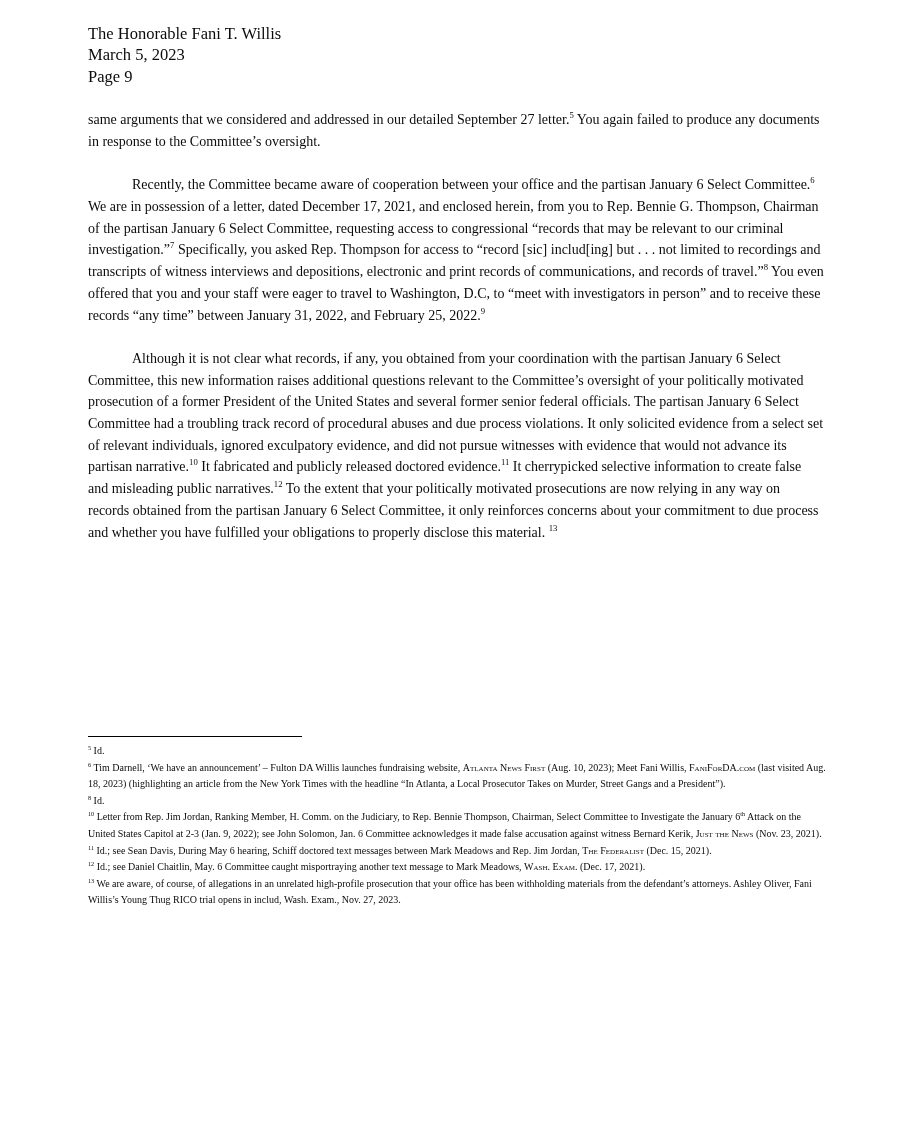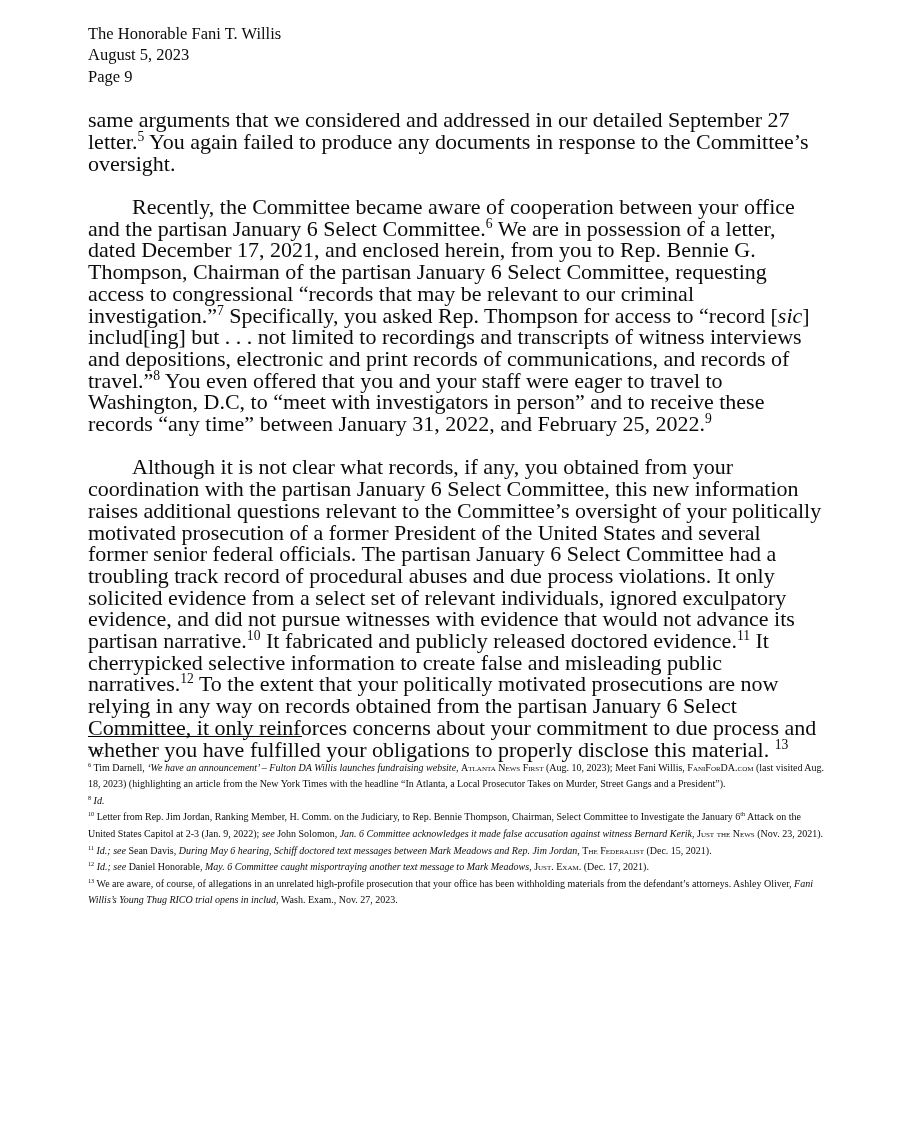--- a/index.html
+++ b/index.html
@@ -17,32 +17,32 @@
     padding: 23px 88px 0 88px;
     background: #ffffff;
   }
   .header div {
     font-size: 16.5px;
     line-height: 21.4px;
     white-space: pre;
   }
   .letter-body { margin-top: 22px; width: 736px; }
   p.para {
-    font-size: 22px;
+    font-size: 14px;
     line-height: 21.7px;
     margin: 0 0 21.7px 0;
     text-align: left;
   }
   p.para.indent { text-indent: 44px; }
   sup {
     font-size: 0.62em;
     vertical-align: super;
     line-height: 0;
   }
-  .i { font-style: italic; }
+  .i { }
   .sc { font-variant: small-caps; }
   .footnote-block {
     position: absolute;
     left: 88px;
     top: 736px;
     width: 738px;
   }
   .fn-rule {
     border: none;
     border-top: 1.4px solid #000;
@@ -55,36 +55,36 @@
     text-align: left;
   }
 </style>
 </head>
 <body>
 
 <div class="page">
 
   <div class="header">
     <div>The Honorable Fani T. Willis</div>
-    <div>August 5, 2023</div>
+    <div>March 5, 2023</div>
     <div>Page 9</div>
   </div>
 
   <div class="letter-body">
       <p class="para"><span>same arguments that we considered and addressed in our detailed September 27 letter.</span><sup>5</sup><span> You again failed to produce any documents in response to the Committee’s oversight.</span></p>
       <p class="para indent"><span>Recently, the Committee became aware of cooperation between your office and the partisan January 6 Select Committee.</span><sup>6</sup><span> We are in possession of a letter, dated December 17, 2021, and enclosed herein, from you to Rep. Bennie G. Thompson, Chairman of the partisan January 6 Select Committee, requesting access to congressional “records that may be relevant to our criminal investigation.”</span><sup>7</sup><span> Specifically, you asked Rep. Thompson for access to “record [</span><span class="i">sic</span><span>] includ[ing] but . . . not limited to recordings and transcripts of witness interviews and depositions, electronic and print records of communications, and records of travel.”</span><sup>8</sup><span> You even offered that you and your staff were eager to travel to Washington, D.C, to “meet with investigators in person” and to receive these records “any time” between January 31, 2022, and February 25, 2022.</span><sup>9</sup></p>
       <p class="para indent"><span>Although it is not clear what records, if any, you obtained from your coordination with the partisan January 6 Select Committee, this new information raises additional questions relevant to the Committee’s oversight of your politically motivated prosecution of a former President of the United States and several former senior federal officials. The partisan January 6 Select Committee had a troubling track record of procedural abuses and due process violations. It only solicited evidence from a select set of relevant individuals, ignored exculpatory evidence, and did not pursue witnesses with evidence that would not advance its partisan narrative.</span><sup>10</sup><span> It fabricated and publicly released doctored evidence.</span><sup>11</sup><span> It cherrypicked selective information to create false and misleading public narratives.</span><sup>12</sup><span> To the extent that your politically motivated prosecutions are now relying in any way on records obtained from the partisan January 6 Select Committee, it only reinforces concerns about your commitment to due process and whether you have fulfilled your obligations to properly disclose this material. </span><sup>13</sup></p>
     </div>
 
   <div class="footnote-block">
     <hr class="fn-rule">
     <div>
         <div class="footnote"><sup>5</sup><span> </span><span class="i">Id.</span></div>
         <div class="footnote"><sup>6</sup><span> Tim Darnell, </span><span class="i">‘We have an announcement’ – Fulton DA Willis launches fundraising website</span><span>, </span><span class="sc">Atlanta News First</span><span> (Aug. 10, 2023); Meet Fani Willis, </span><span class="sc">FaniForDA.com</span><span> (last visited Aug. 18, 2023) (highlighting an article from the New York Times with the headline “In Atlanta, a Local Prosecutor Takes on Murder, Street Gangs and a President”).</span></div>
         <div class="footnote"><sup>8</sup><span> </span><span class="i">Id.</span></div>
         <div class="footnote"><sup>10</sup><span> Letter from Rep. Jim Jordan, Ranking Member, H. Comm. on the Judiciary, to Rep. Bennie Thompson, Chairman, Select Committee to Investigate the January 6</span><sup>th</sup><span> Attack on the United States Capitol at 2-3 (Jan. 9, 2022); </span><span class="i">see</span><span> John Solomon, </span><span class="i">Jan. 6 Committee acknowledges it made false accusation against witness Bernard Kerik</span><span>, </span><span class="sc">Just the News</span><span> (Nov. 23, 2021).</span></div>
         <div class="footnote"><sup>11</sup><span> </span><span class="i">Id.; see</span><span> Sean Davis, </span><span class="i">During May 6 hearing, Schiff doctored text messages between Mark Meadows and Rep. Jim Jordan</span><span>, </span><span class="sc">The Federalist</span><span> (Dec. 15, 2021).</span></div>
-        <div class="footnote"><sup>12</sup><span> </span><span class="i">Id.; see</span><span> Daniel Honorable, </span><span class="i">May. 6 Committee caught misportraying another text message to Mark Meadows</span><span>, </span><span class="sc">Just. Exam.</span><span> (Dec. 17, 2021).</span></div>
+        <div class="footnote"><sup>12</sup><span> </span><span class="i">Id.; see</span><span> Daniel Chaitlin, </span><span class="i">May. 6 Committee caught misportraying another text message to Mark Meadows</span><span>, </span><span class="sc">Wash. Exam.</span><span> (Dec. 17, 2021).</span></div>
         <div class="footnote"><sup>13</sup><span> We are aware, of course, of allegations in an unrelated high-profile prosecution that your office has been withholding materials from the defendant’s attorneys. Ashley Oliver, </span><span class="i">Fani Willis’s Young Thug RICO trial opens in includ</span><span>, Wash. Exam., Nov. 27, 2023.</span></div>
       </div>
   </div>
 
 </div>
 
 </body></html>

